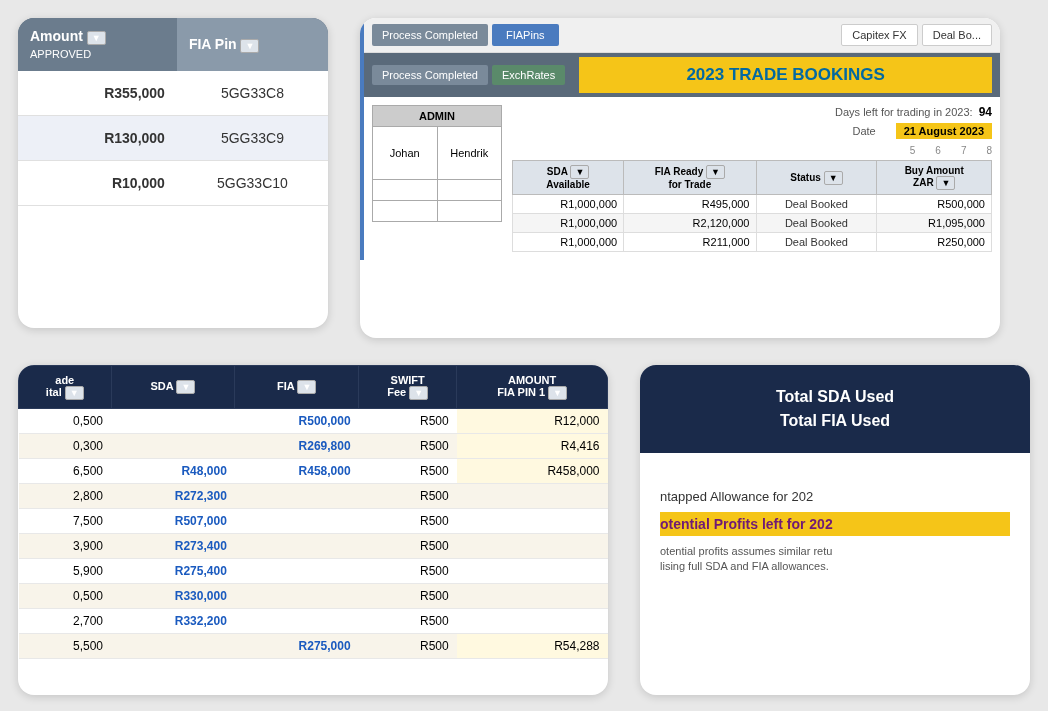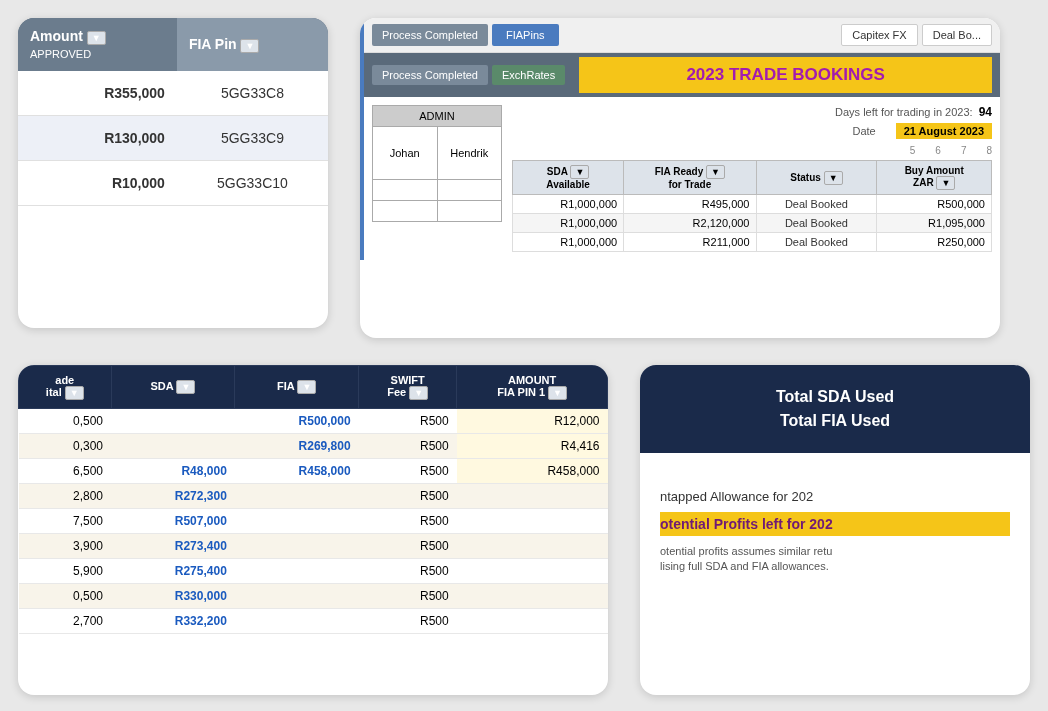--- a/index.html
+++ b/index.html
@@ -156,21 +156,21 @@
 
     .tr-left-panel {
       width: 130px;
     }
 
     .admin-header {
       background: #ccc;
       text-align: center;
       padding: 4px;
       font-size: 11px;
-      font-weight: normal;
+      font-weight: bold;
       border: 1px solid #aaa;
     }
 
     .admin-names {
       display: flex;
       border: 1px solid #aaa;
       border-top: none;
     }
 
     .admin-name-cell {
@@ -435,21 +435,21 @@
       <div class="tr-top-bar">
         <button class="btn-process">Process Completed</button>
         <button class="btn-fiapins">FIAPins</button>
         <div style="flex:1;"></div>
         <button class="btn-capitex">Capitex FX</button>
         <button class="btn-dealbo">Deal Bo...</button>
       </div>
       <div style="display:flex; align-items:center; background:#5a6a7a; padding:4px 8px; gap:4px;">
         <button class="btn-process">Process Completed</button>
         <button class="btn-exch">ExchRates</button>
-        <div style="flex:1; background:#f5c518; text-align:center; padding:8px; font-size:17px; font-weight:bold; color:#a21caf; margin-left:10px;">2023 TRADE BOOKINGS</div>
+        <div style="flex:1; background:#f5c518; text-align:center; padding:8px; font-size:17px; font-weight:bold; color:#0369a1; margin-left:10px;">2023 TRADE BOOKINGS</div>
       </div>
       <div class="tr-content">
         <div class="tr-left-panel">
           <div class="admin-header">ADMIN</div>
           <div class="admin-names">
             <div class="admin-name-cell">Johan</div>
             <div class="admin-name-cell">Hendrik</div>
           </div>
           <div class="admin-empty">
             <div class="admin-empty-cell"></div>
@@ -579,20 +579,27 @@
       <td>R500</td>
       <td class=""></td>
     </tr>
         <tr>
       <td>2,700</td>
       <td class="blue-text">R332,200</td>
       <td class=""></td>
       <td>R500</td>
       <td class=""></td>
     </tr>
+        <tr>
+      <td>5,500</td>
+      <td class=""></td>
+      <td class="blue-text">R275,000</td>
+      <td>R500</td>
+      <td class="yellow-bg-cell">R54,288</td>
+    </tr>
       </tbody>
   </table>
 </div>
 
 <div class="card card-bottom-right">
   <div class="br-header">
     <div>Total SDA Used</div>
     <div>Total FIA Used</div>
   </div>
   <div class="br-body">

